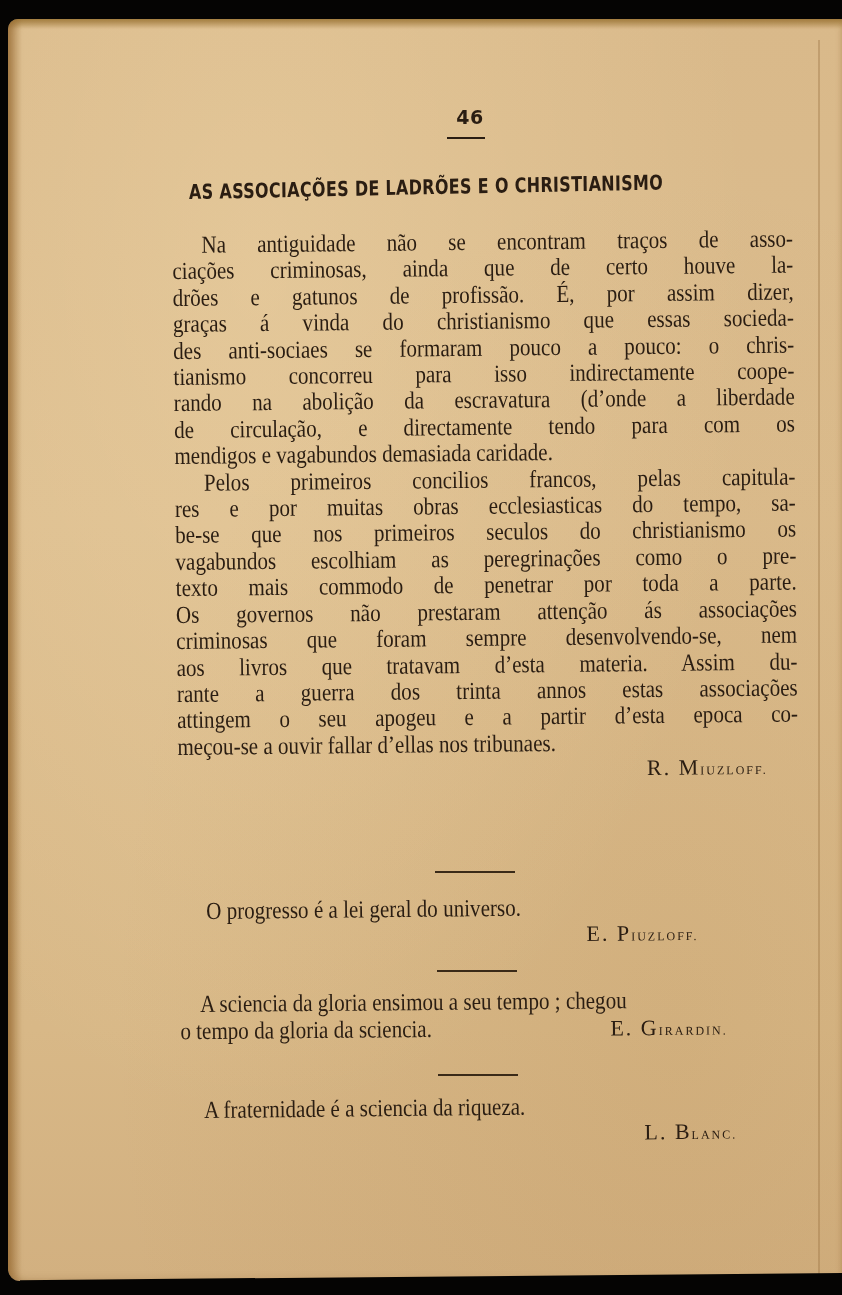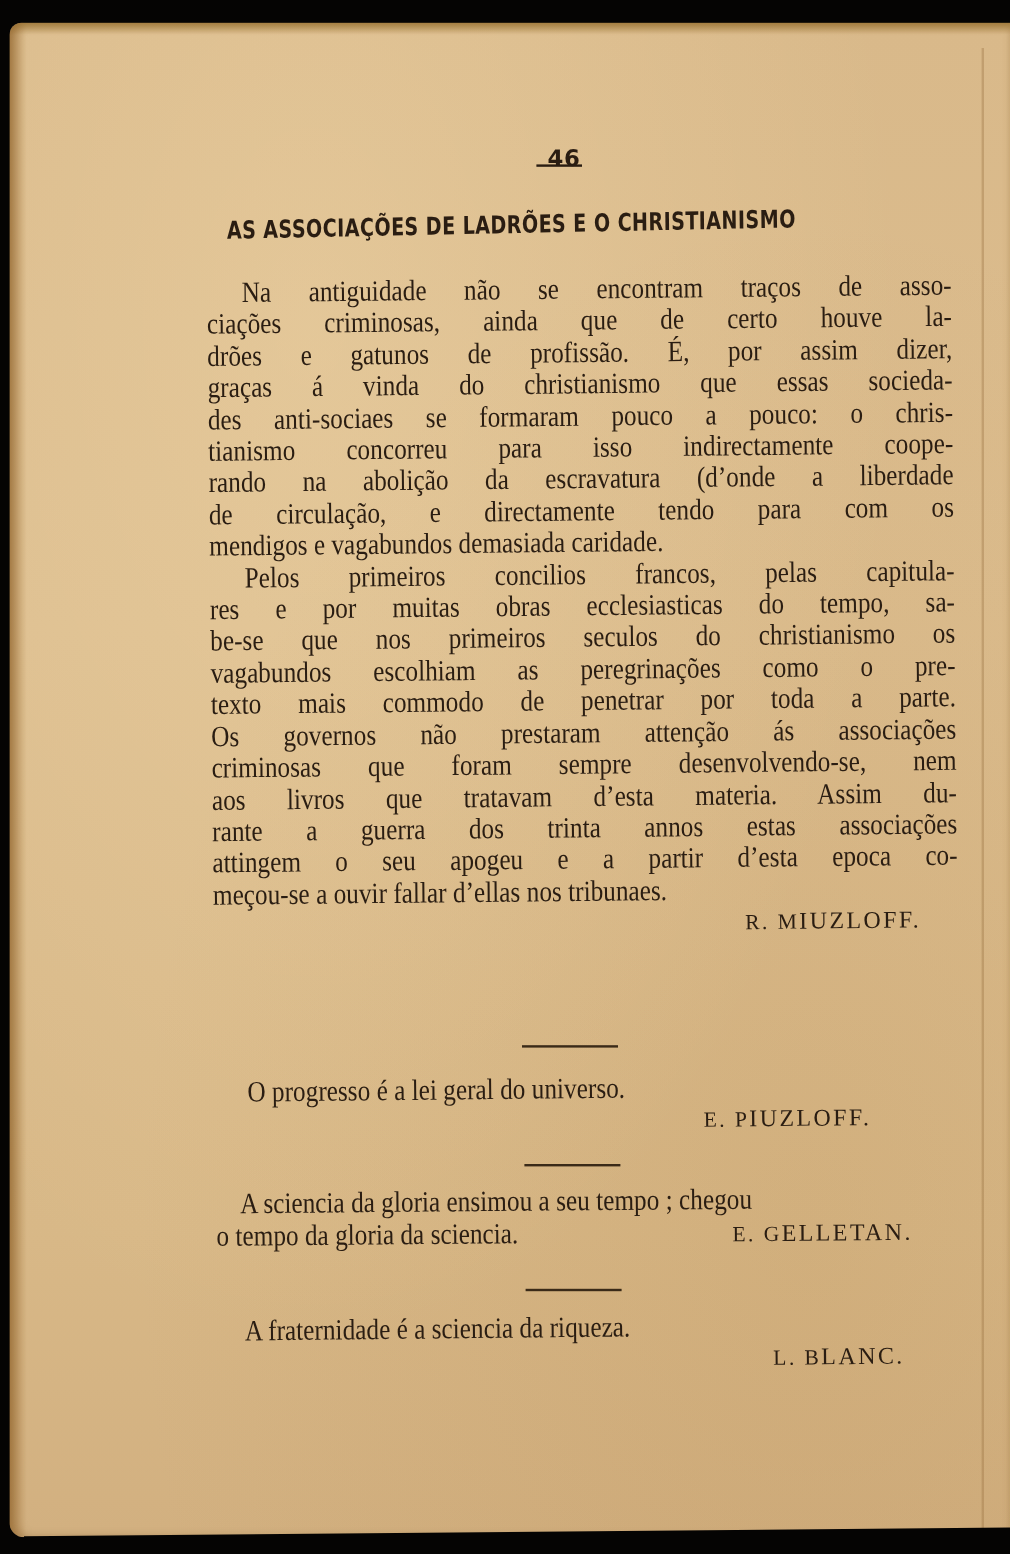--- a/index.html
+++ b/index.html
@@ -68,21 +68,20 @@
     .page-number {
       position: absolute;
       left: 445px;
       top: 106px;
       width: 50px;
       text-align: center;
       font-family: "DejaVu Sans", sans-serif;
       font-weight: bold;
       font-size: 19px;
       letter-spacing: 0.5px;
-      margin-top: 15px;
     }
     .page-number-rule {
       position: absolute;
       left: 447px;
       top: 137px;
       width: 38px;
       height: 2px;
       background: #2a1d12;
     }
     .title {
@@ -120,22 +119,22 @@
     .line.last { text-align-last: left; }
     .line.indent { padding-left: 34px; width: 688px; }
     .signature {
       display: block;
       text-align: right;
       padding-right: 30px;
       font-size: 20px;
       letter-spacing: 2px;
       white-space: nowrap;
     }
-    .sc-big { font-size: 18px; }
-    .sc-small { font-size: 20px; }
+    .sc-big { font-size: 22px; }
+    .sc-small { font-size: 12px; }
     .rule {
       position: absolute;
       height: 1.5px;
       background: #3a2a18;
     }
     .quote {
       position: absolute;
       font-size: 24.5px;
       line-height: 27px;
       white-space: nowrap;
@@ -194,21 +193,21 @@
   <span class="qline">O progresso é a lei geral do universo.</span>
   <span class="qsig" style="padding-left:380px;"><span class="sc-big">E. P</span><span class="sc-small">IUZLOFF.</span></span>
 </div>
 
 <div class="rule" style="left:437px; top:970px; width:80px;"></div>
 
 <div class="quote ink" style="left:200px; top:990px; transform: rotate(-0.5deg);">
   <span class="qline">A sciencia da gloria ensimou a seu tempo ; chegou</span>
   <span style="display:flex; align-items:baseline; margin-left:-20px;">
     <span class="qline" style="width:430px;">o tempo da gloria da sciencia.</span>
-    <span class="qsig" style="letter-spacing:2px;"><span class="sc-big">E. G</span><span class="sc-small">ELLETAN.</span></span>
+    <span class="qsig" style="letter-spacing:2px;"><span class="sc-big">E. G</span><span class="sc-small">IRARDIN.</span></span>
   </span>
 </div>
 
 <div class="rule" style="left:438px; top:1074px; width:80px;"></div>
 
 <div class="quote ink" style="left:204px; top:1096px; transform: rotate(-0.6deg);">
   <span class="qline">A fraternidade é a sciencia da riqueza.</span>
   <span class="qsig" style="padding-left:440px;"><span class="sc-big">L. B</span><span class="sc-small">LANC.</span></span>
 </div>
 

